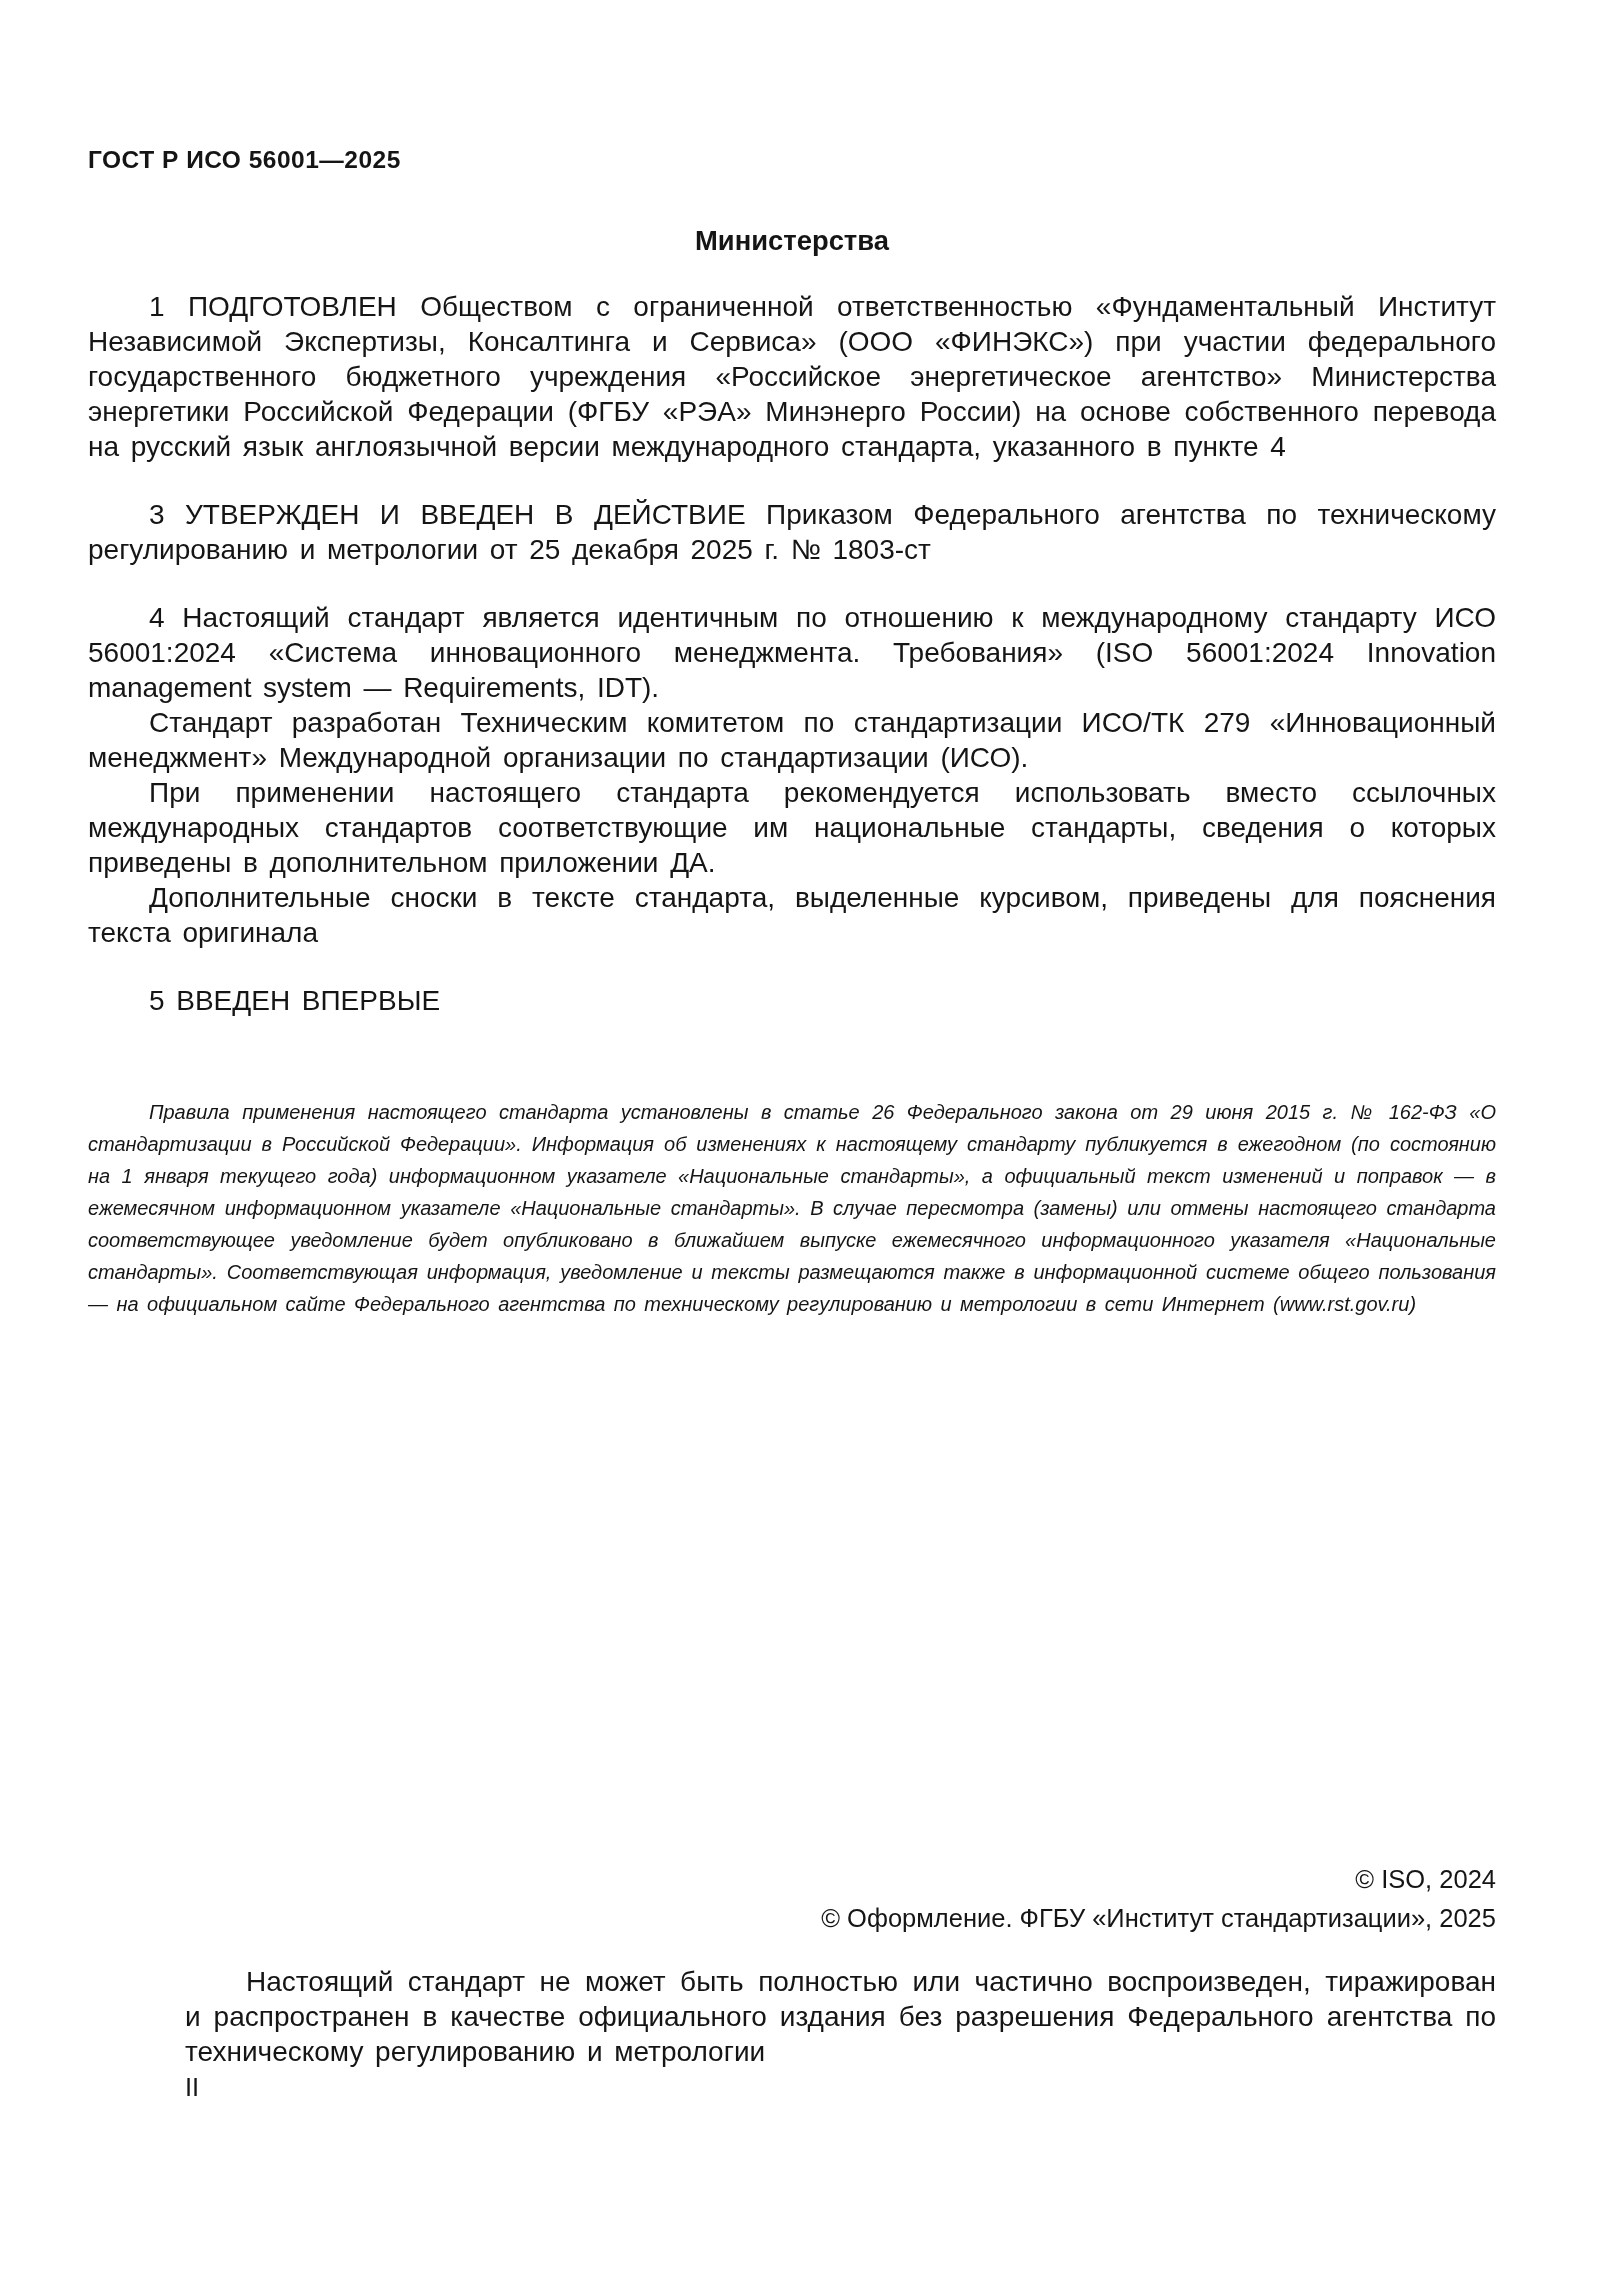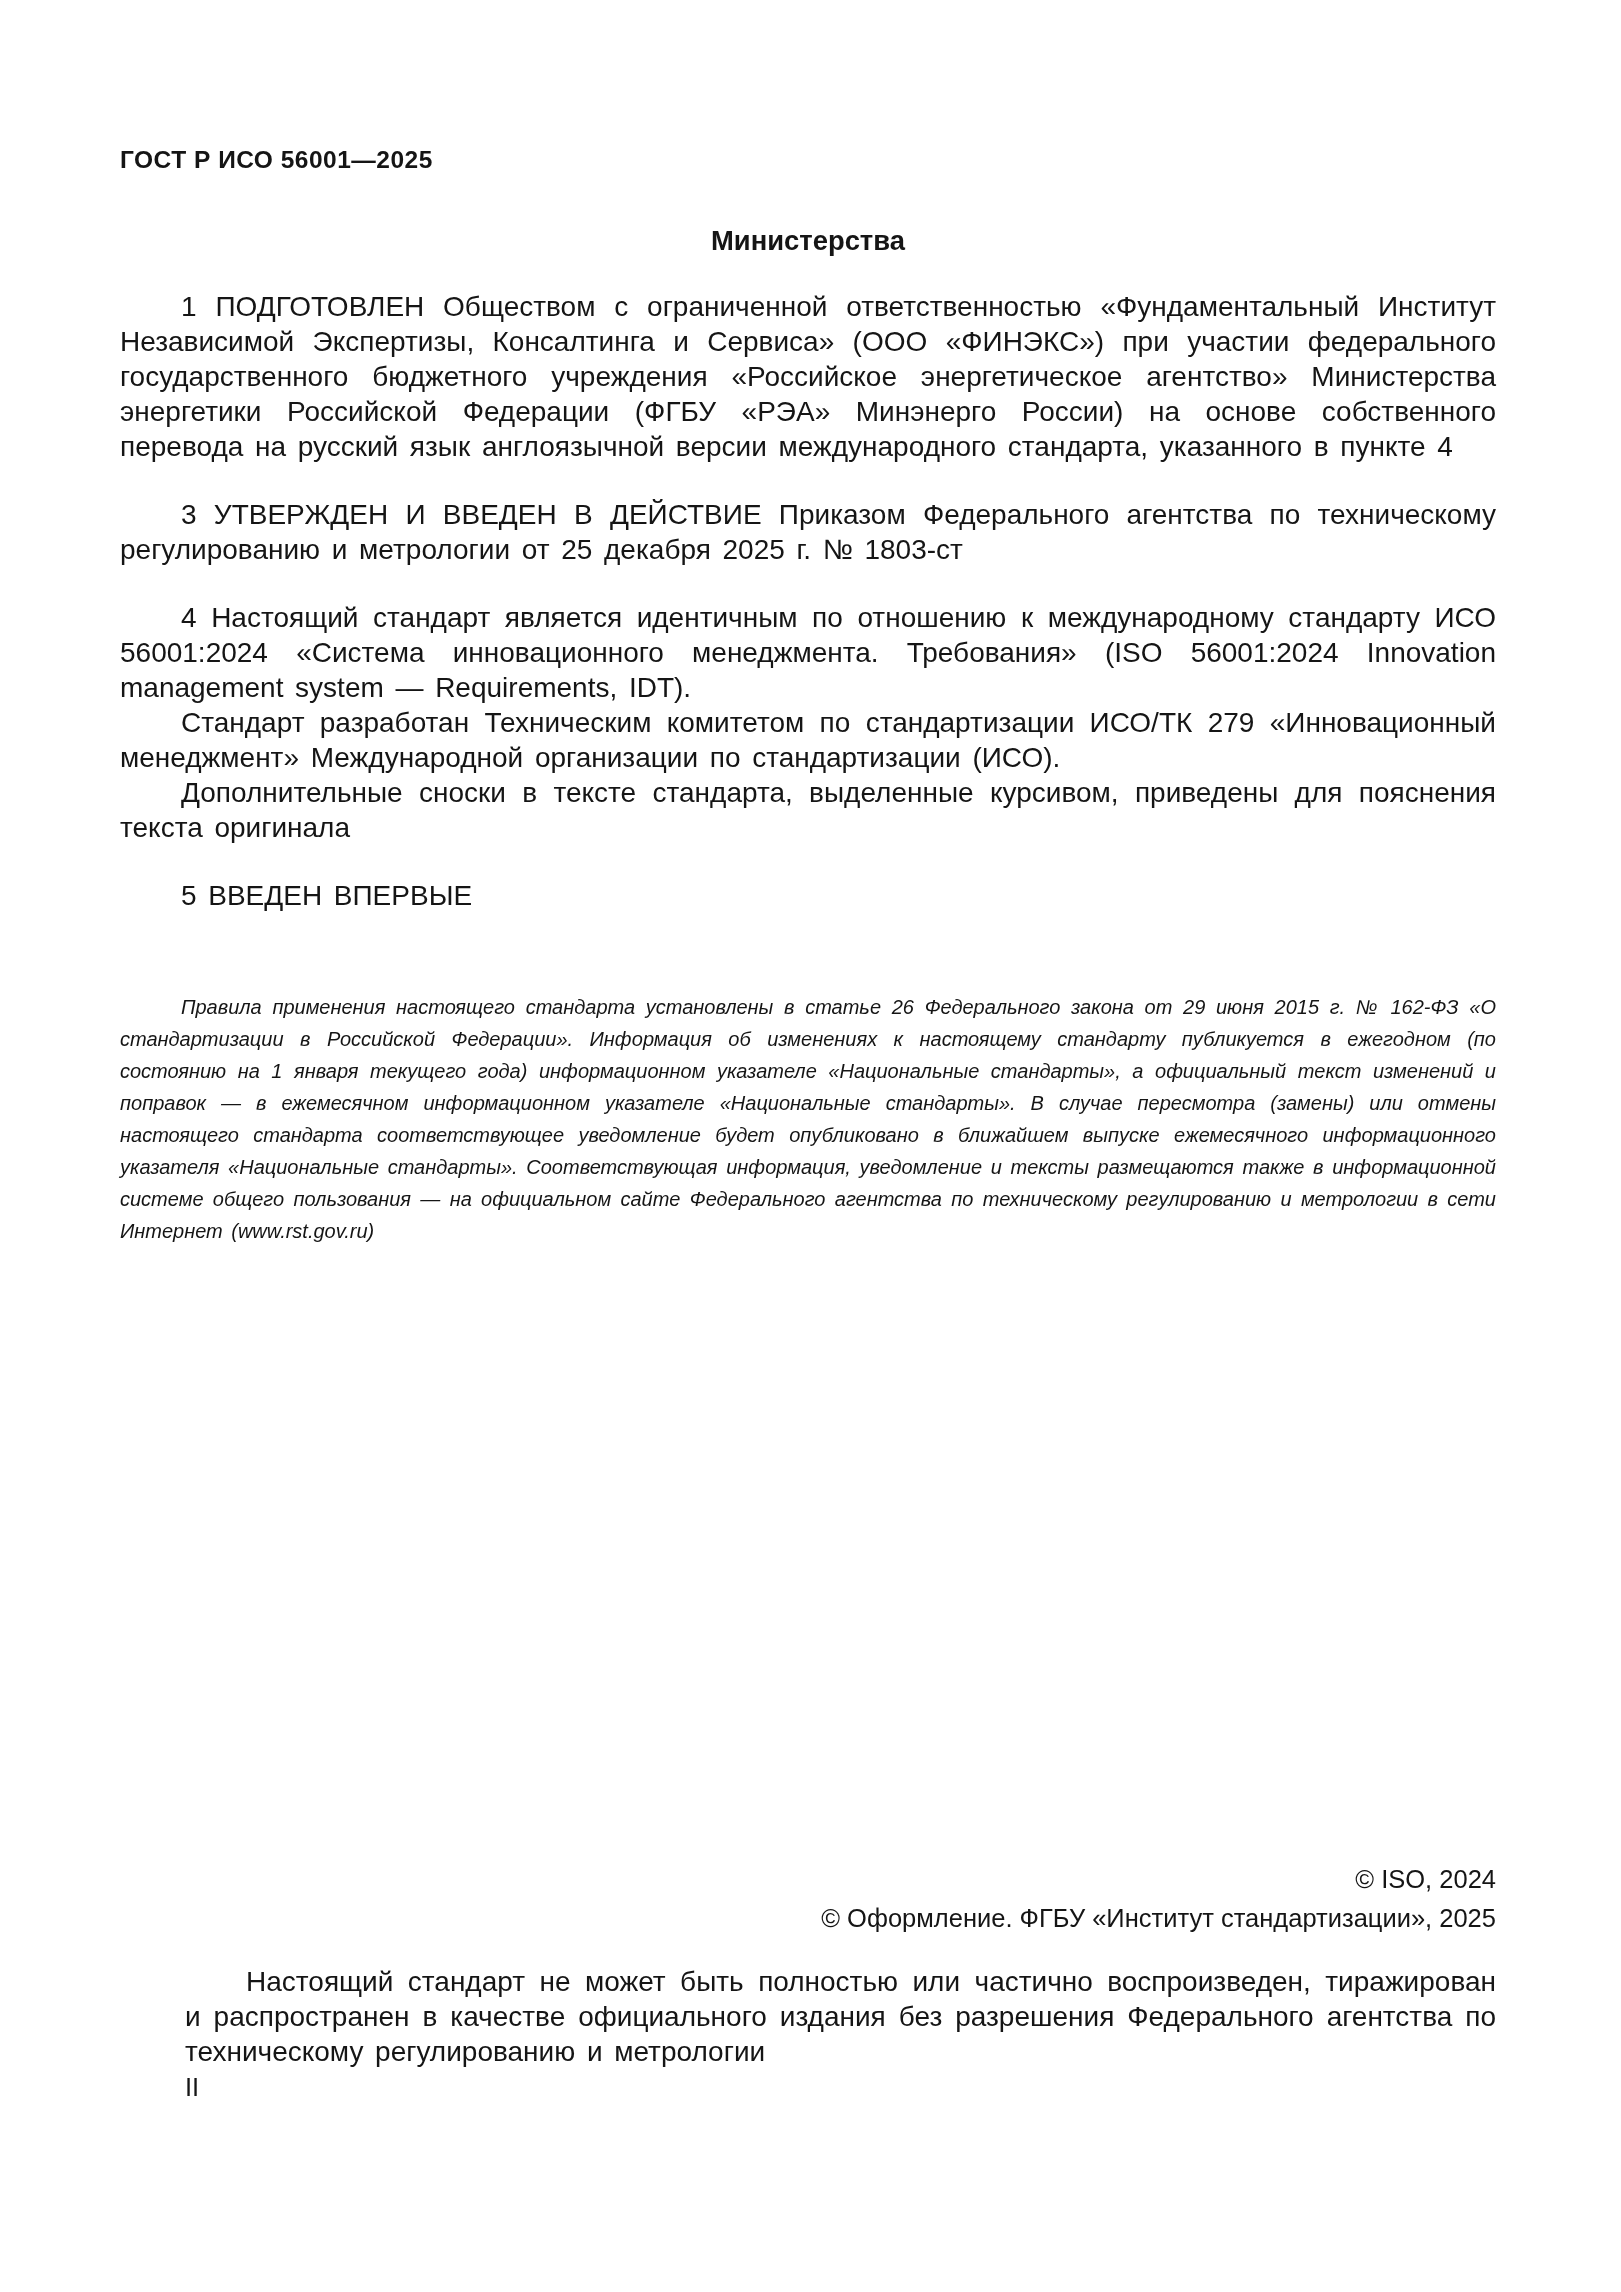--- a/index.html
+++ b/index.html
@@ -7,21 +7,21 @@
     padding: 0;
     background: #e8e8e8;
   }
   .page {
     position: relative;
     width: 1621px;
     height: 2293px;
     margin: 0 auto;
     background: #ffffff;
     box-sizing: border-box;
-    padding: 145px 125px 0 120px;
+    padding: 145px 125px 0 88px;
     font-family: "Liberation Sans", sans-serif;
     color: #151515;
     overflow: hidden;
   }
   .doc-code {
     font-size: 24.5px;
     font-weight: bold;
     letter-spacing: 0.5px;
     line-height: 29px;
   }
@@ -87,20 +87,21 @@
 
   <p class="para gap">1 ПОДГОТОВЛЕН Обществом с ограниченной ответственностью «Фундаментальный Институт Независимой Экспертизы, Консалтинга и Сервиса» (ООО «ФИНЭКС») при участии федерального государственного бюджетного учреждения «Российское энергетическое агентство» Министерства энергетики Российской Федерации (ФГБУ «РЭА» Минэнерго России) на основе собственного перевода на русский язык англоязычной версии международного стандарта, указанного в пункте 4</p>
 
 
   <p class="para gap">3 УТВЕРЖДЕН И ВВЕДЕН В ДЕЙСТВИЕ Приказом Федерального агентства по техническому регулированию и метрологии от 25 декабря 2025 г. № 1803-ст</p>
 
   <p class="para gap">4 Настоящий стандарт является идентичным по отношению к международному стандарту ИСО 56001:2024 «Система инновационного менеджмента. Требования» (ISO 56001:2024 Innovation management system — Requirements, IDT).</p>
 
   <p class="para">Стандарт разработан Техническим комитетом по стандартизации ИСО/ТК 279 «Инновационный менеджмент» Международной организации по стандартизации (ИСО).</p>
 
+  <p class="para">При применении настоящего стандарта рекомендуется использовать вместо ссылочных международных стандартов соответствующие им национальные стандарты, сведения о которых приведены в дополнительном приложении ДА.</p>
 
   <p class="para">Дополнительные сноски в тексте стандарта, выделенные курсивом, приведены для пояснения текста оригинала</p>
 
   <p class="para gap">5 ВВЕДЕН ВПЕРВЫЕ</p>
 
   <p class="legal-note">Правила применения настоящего стандарта установлены в статье 26 Федерального закона от 29 июня 2015 г. № 162-ФЗ «О стандартизации в Российской Федерации». Информация об изменениях к настоящему стандарту публикуется в ежегодном (по состоянию на 1 января текущего года) информационном указателе «Национальные стандарты», а официальный текст изменений и поправок — в ежемесячном информационном указателе «Национальные стандарты». В случае пересмотра (замены) или отмены настоящего стандарта соответствующее уведомление будет опубликовано в ближайшем выпуске ежемесячного информационного указателя «Национальные стандарты». Соответствующая информация, уведомление и тексты размещаются также в информационной системе общего пользования — на официальном сайте Федерального агентства по техническому регулированию и метрологии в сети Интернет (www.rst.gov.ru)</p>
 
   <div class="bottom-block">
 
     <div class="copyright">

